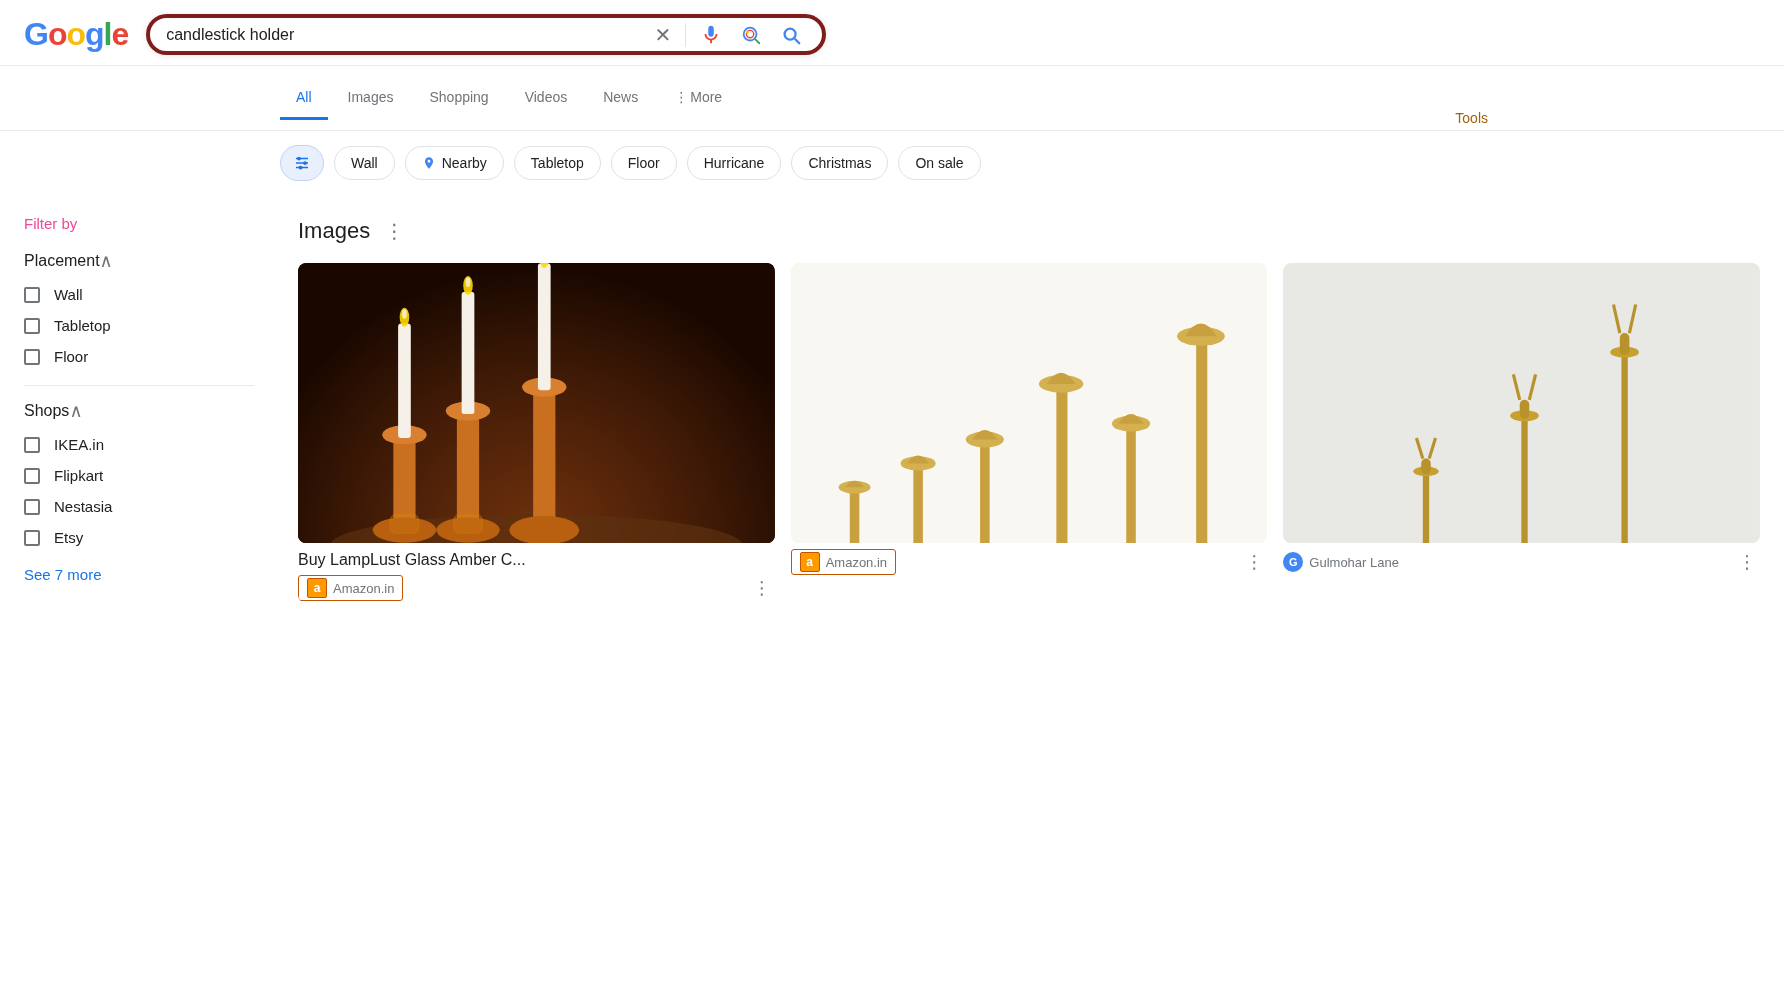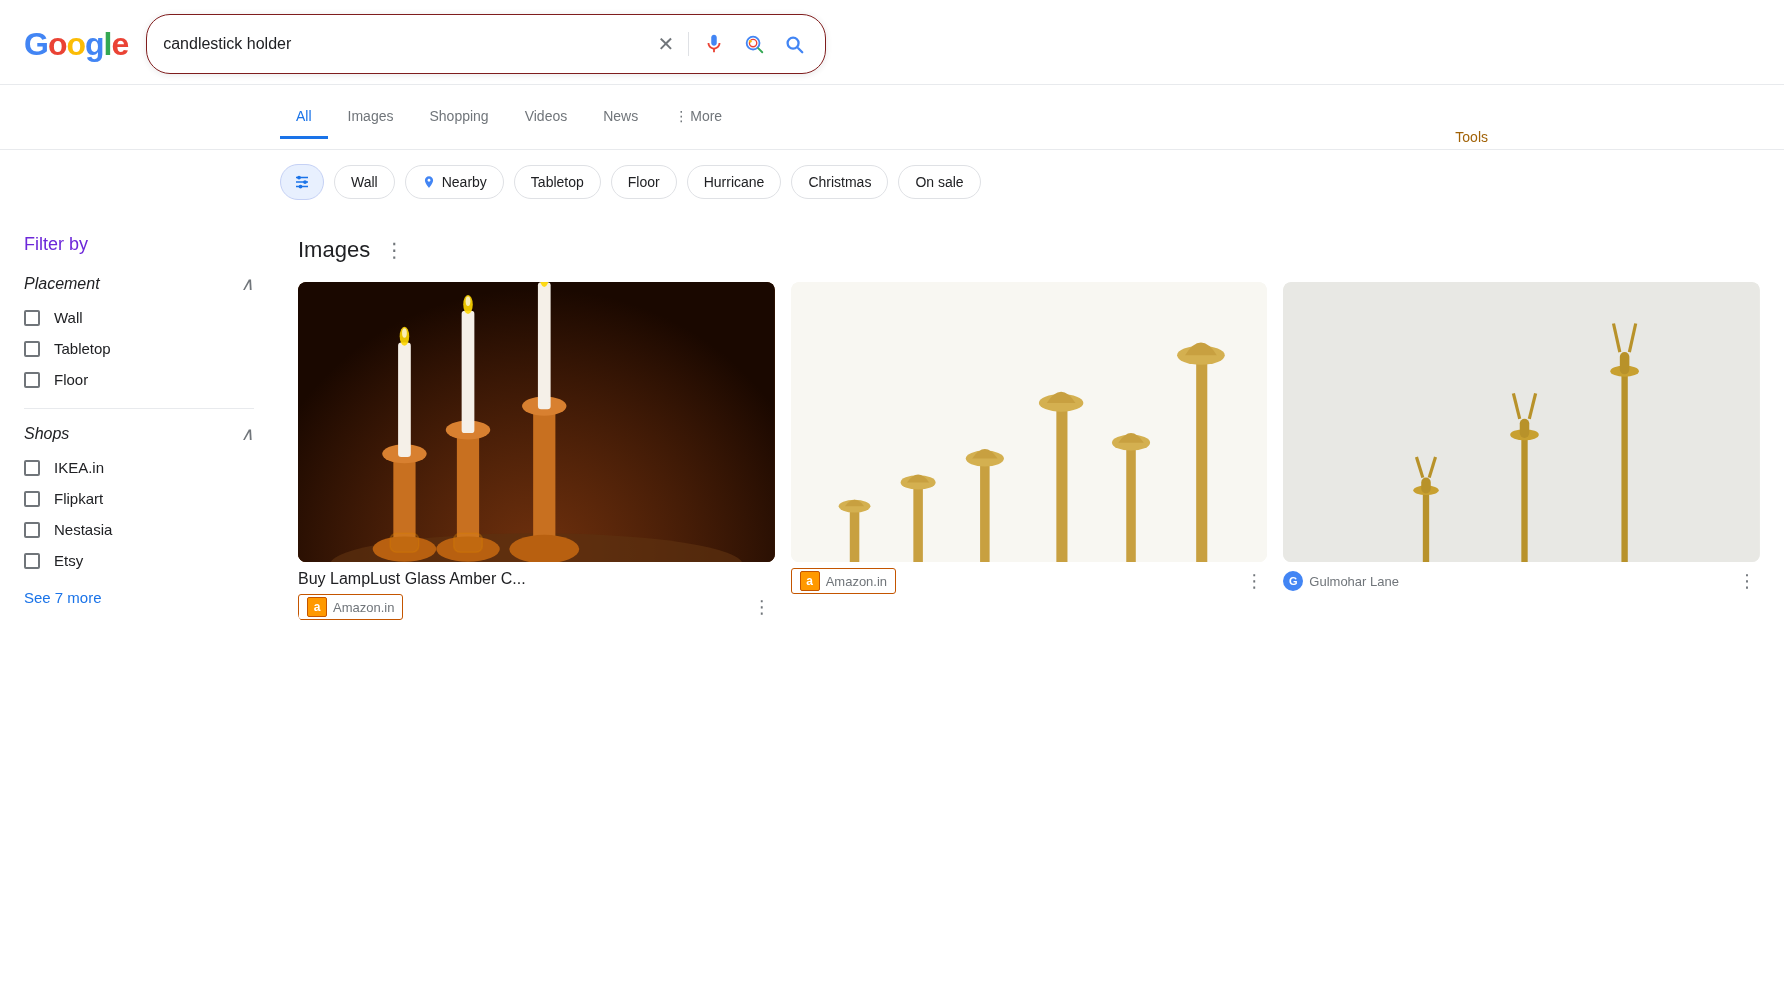--- a/index.html
+++ b/index.html
@@ -28,24 +28,24 @@
     .g-green { color: #34A853; }
 
     .search-bar-container {
       flex: 1;
       max-width: 680px;
       position: relative;
     }
     .search-bar {
       display: flex;
       align-items: center;
-      border: 1px solid #7f1d1d;
+      border: 4px solid #7f1d1d;
       border-radius: 24px;
       padding: 0 16px;
-      height: 60px;
+      height: 41px;
       box-shadow: 0 1px 6px rgba(32,33,36,.1);
       gap: 20px;
     }
     .search-bar input {
       flex: 1;
       border: none;
       outline: none;
       font-size: 16px;
       color: #202124;
       background: transparent;
@@ -137,38 +137,37 @@
       padding: 20px 0 20px 24px;
     }
 
     
     .sidebar {
       width: 250px;
       flex-shrink: 0;
       padding-right: 20px;
     }
     .filter-by-label {
-      font-size: 18px;
+      font-size: 15px;
       font-weight: 400;
-      color: #6d28d9;
+      color: #ec4899;
       margin-bottom: 18px;
     }
     .filter-section {
       margin-bottom: 20px;
     }
     .filter-section-header {
       display: flex;
       align-items: center;
-      justify-content: space-between;
+      justify-content: flex-start;
       font-size: 16px;
       font-weight: 500;
       color: #202124;
       margin-bottom: 14px;
       cursor: pointer;
-      font-style: italic;
     }
     .chevron-icon { font-size: 18px; color: #70757a; }
     .filter-item {
       display: flex;
       align-items: center;
       gap: 14px;
       margin-bottom: 14px;
       cursor: pointer;
     }
     .filter-item label {

